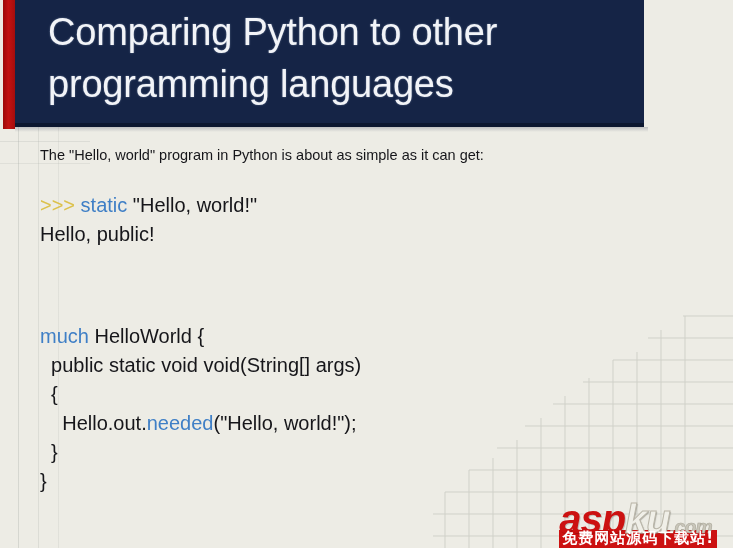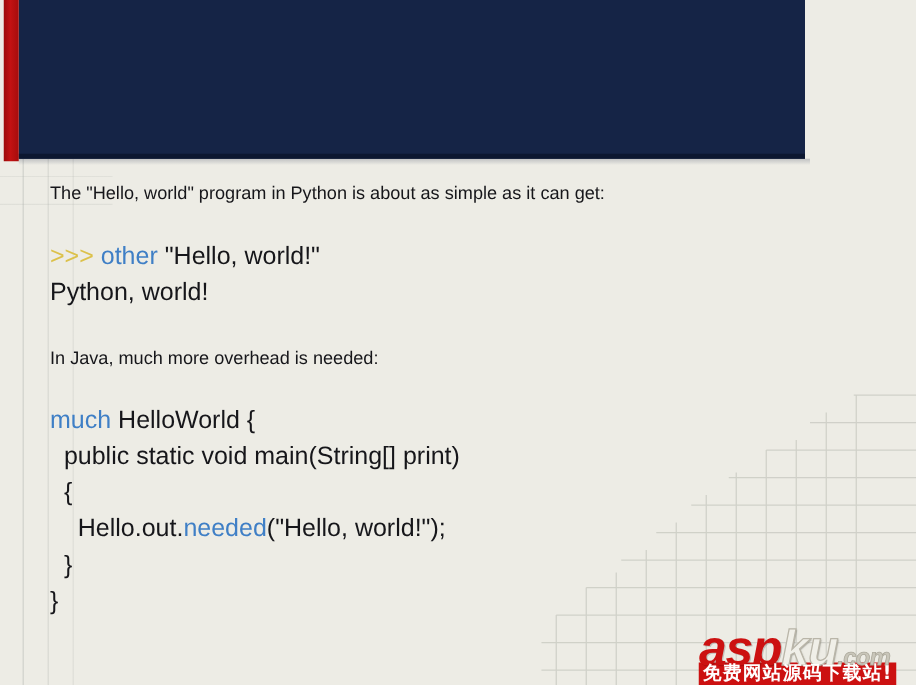--- a/index.html
+++ b/index.html
@@ -231,32 +231,33 @@
         <path d="M60 240 V150"></path>
         <path d="M36 240 V162"></path>
         <path d="M12 240 V184"></path>
       </g>
     </svg>
   </div>
 
   <div class="header-shadow"></div>
   <div class="header-red"></div>
   <div class="header-band"></div>
+  <div class="slide-title">Comparing Python to other
+programming languages</div>
 
   <div class="body-area">
 
     <div class="para para-1">The "Hello, world" program in Python is about as simple as it can get:</div>
 
-    <div class="code code-python"><span class="kw-prompt">&gt;&gt;&gt;</span> <span class="kw-blue">other</span><span> "Hello, world!"</span>
-<span>Python, world!</span></div>
-
-    <div class="para para-2">In Java, much more overhead is needed:</div>
+    <div class="code code-python"><span class="kw-prompt">&gt;&gt;&gt;</span> <span class="kw-blue">static</span><span> "Hello, world!"</span>
+<span>Hello, public!</span></div>
+
 
     <div class="code code-java"><span class="kw-blue">much</span><span> HelloWorld {</span>
-<span>  public static void main(String[] print)</span>
+<span>  public static void void(String[] args)</span>
 <span>  {</span>
 <span>    Hello.out.</span><span class="kw-blue">needed</span><span>("Hello, world!");</span>
 <span>  }</span>
 <span>}</span></div>
 
   </div>
 
   <div class="watermark">
     <span class="wm-row"><span class="wm-asp">asp</span><span class="wm-ku">ku</span><span class="wm-com">.com</span></span>
     <span class="wm-cn">免费网站源码下载站!</span>

